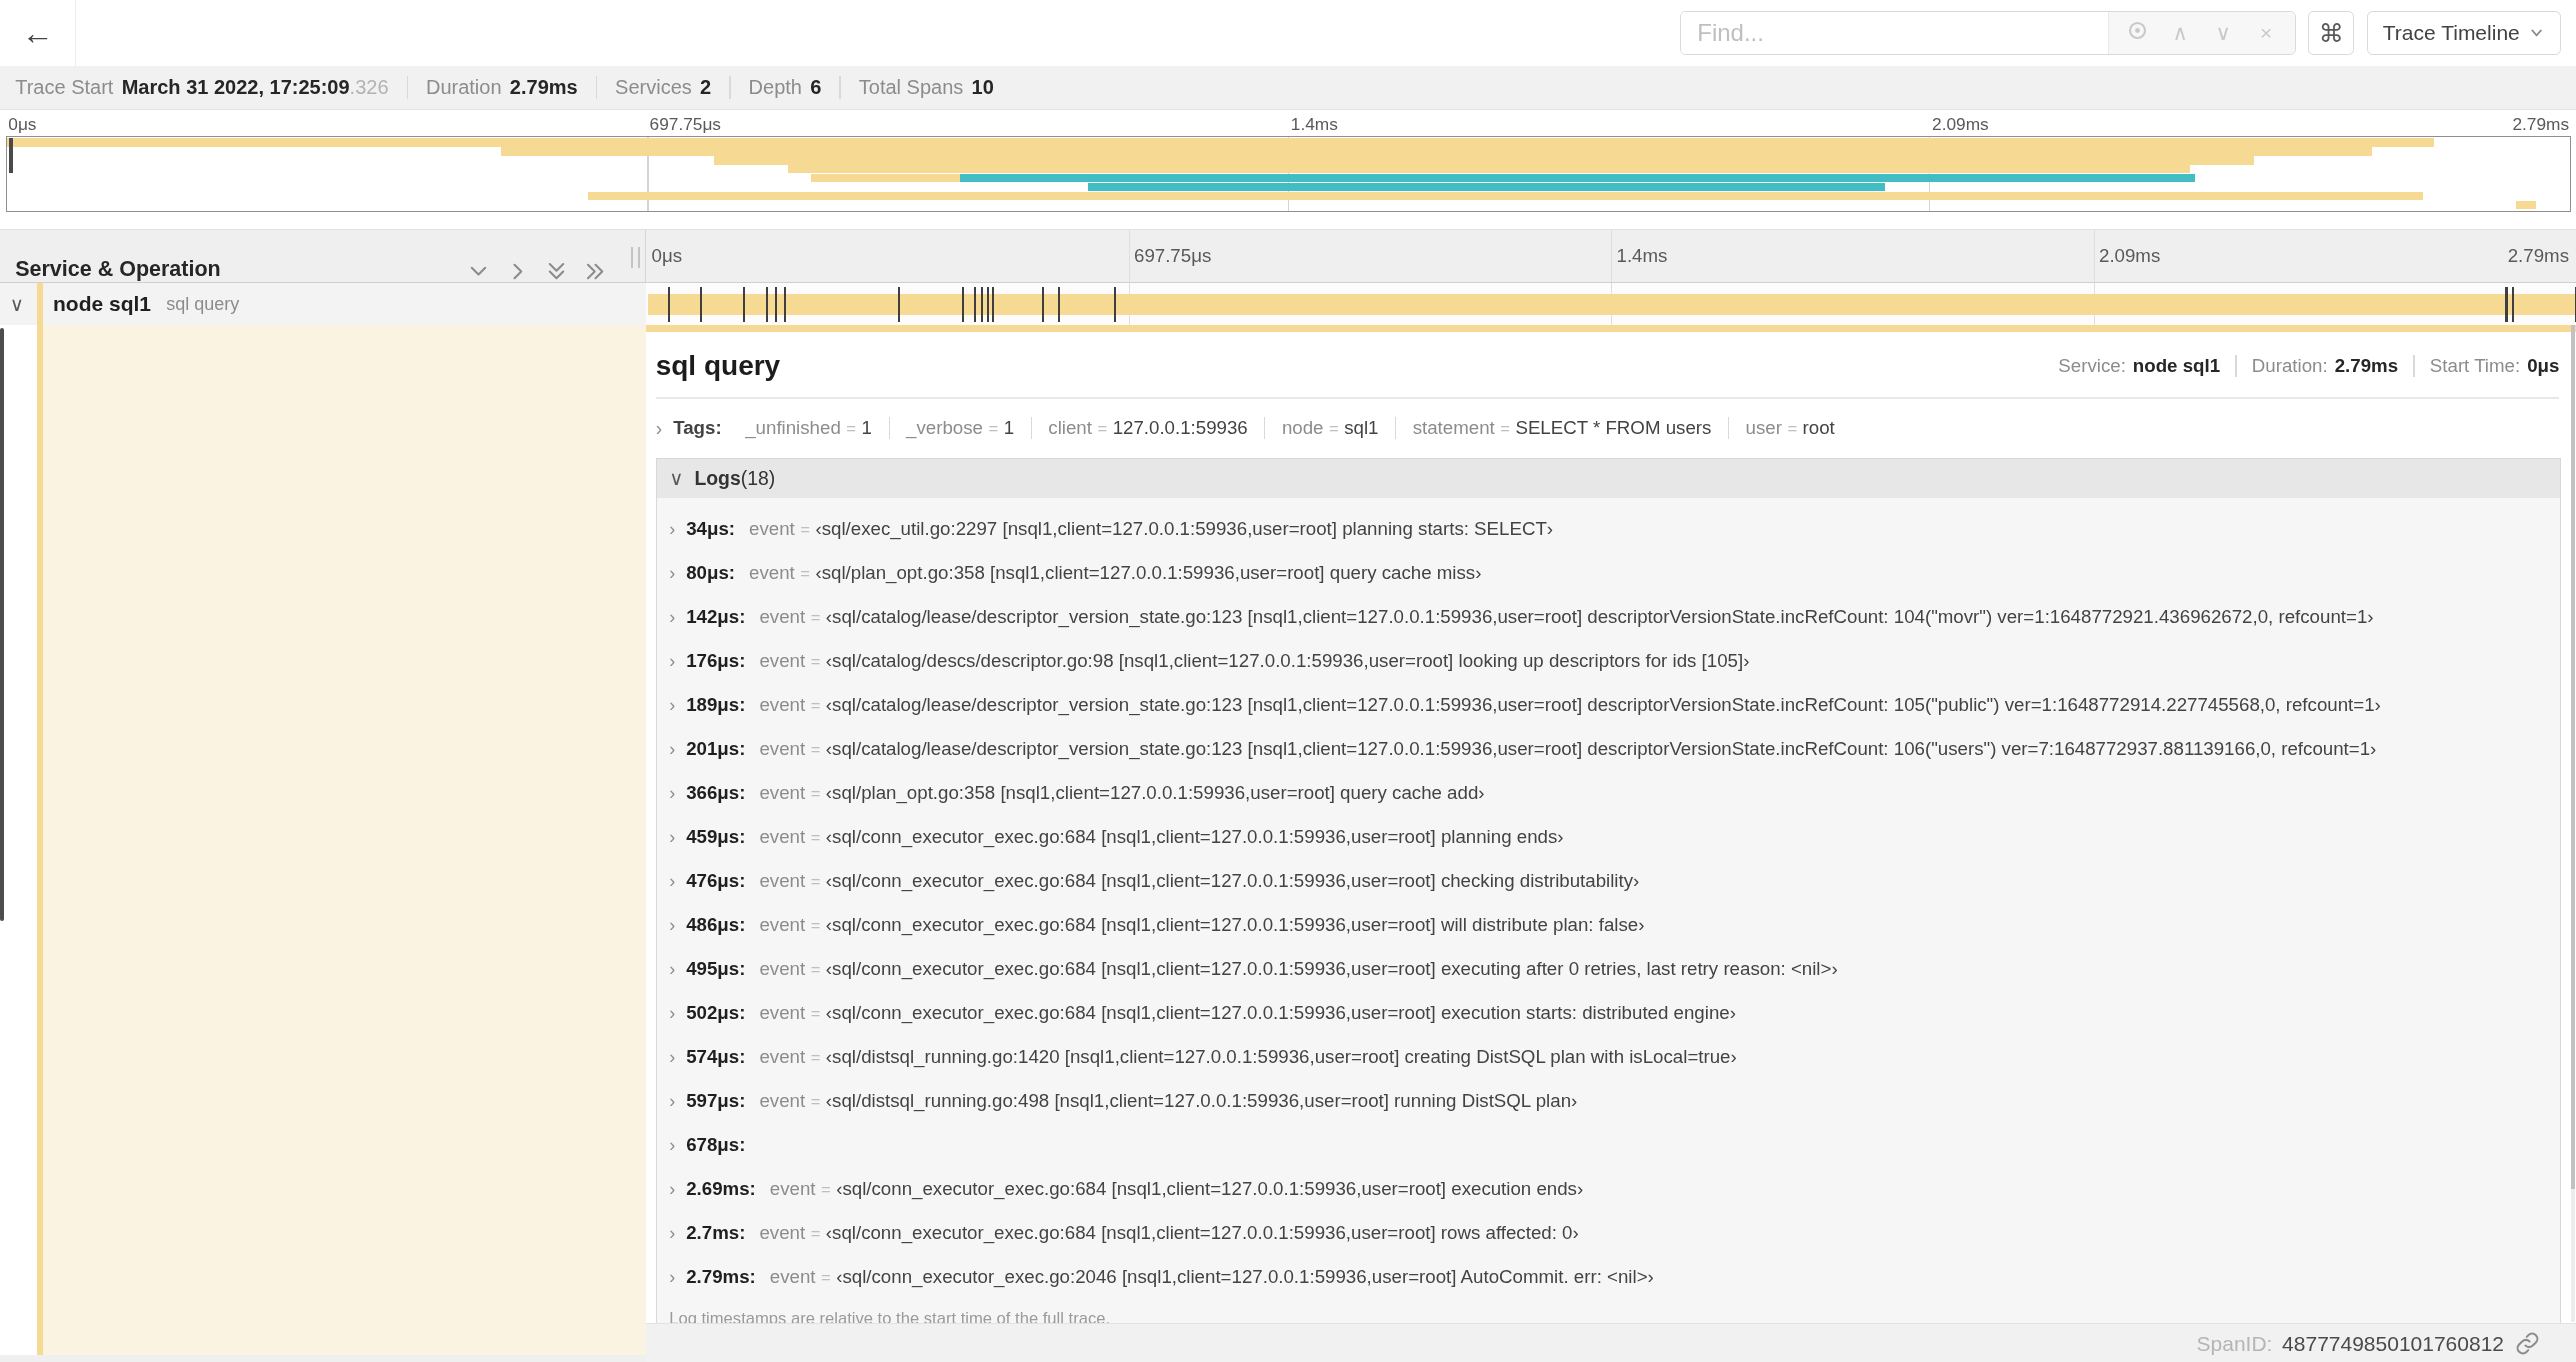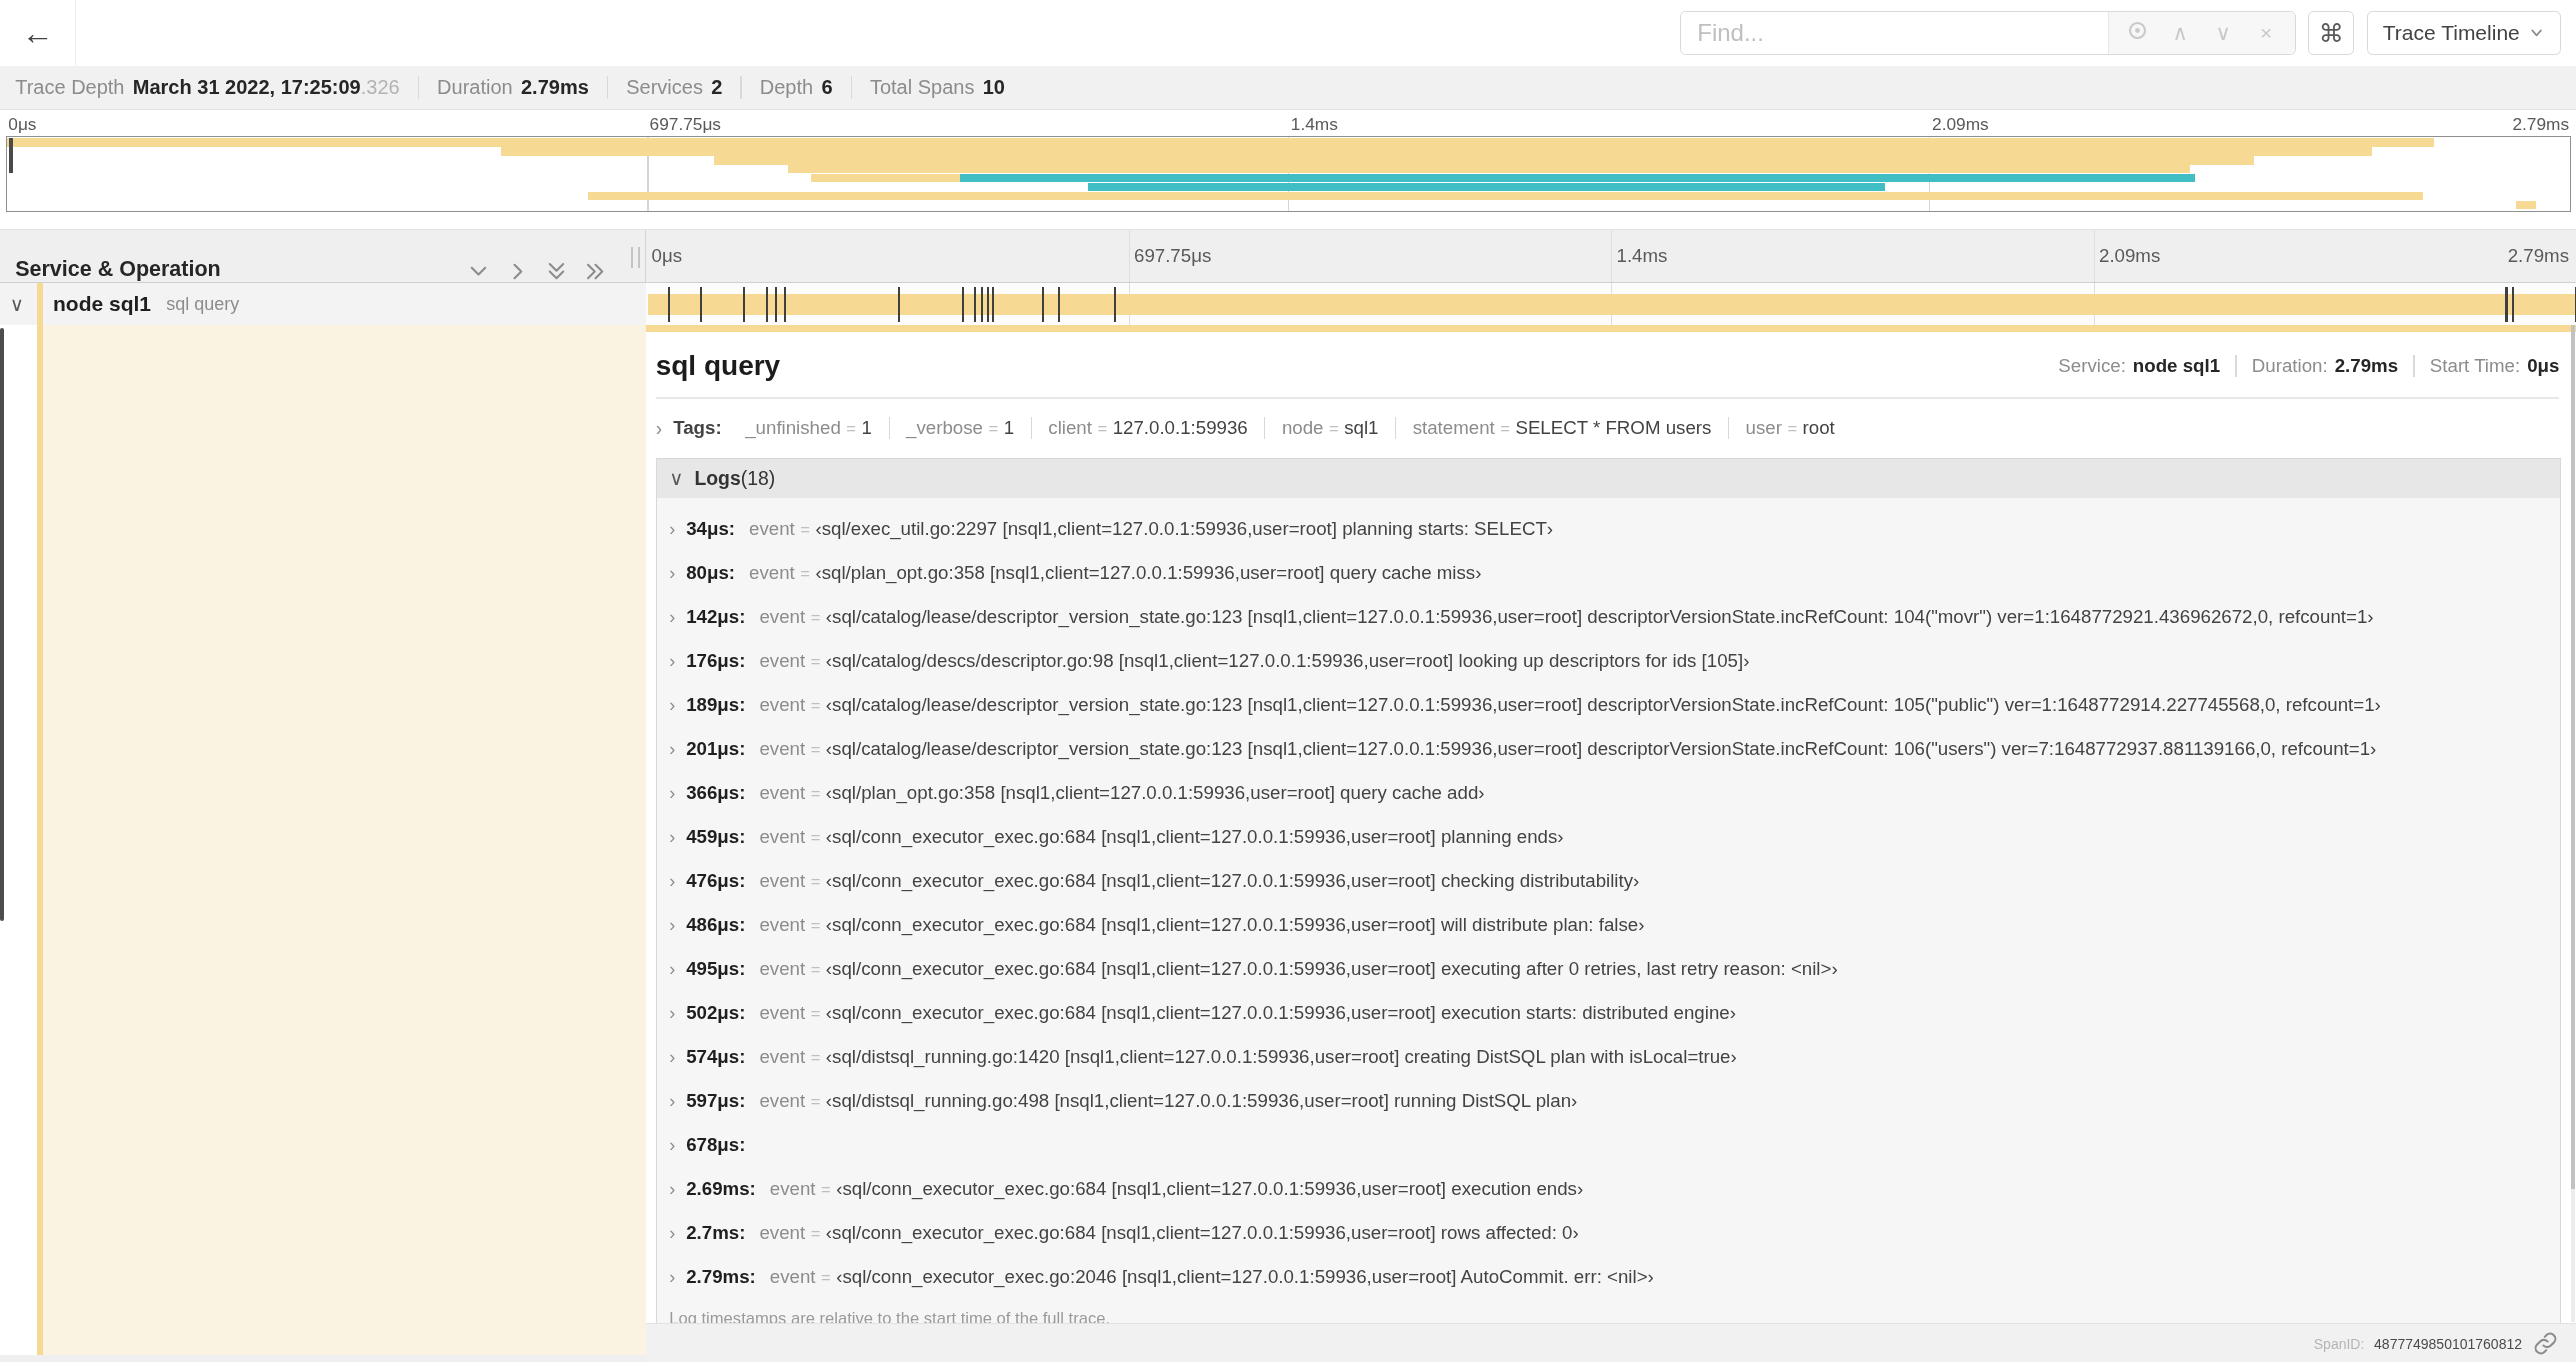--- a/index.html
+++ b/index.html
@@ -95,21 +95,21 @@
   #logs-chevron { color:#595959; margin-right:11px; }
   #logs-title { font-weight:bold; color:#333; }
   #logs-count { color:#333; }
   #logs-list { padding:9.7px 0 2.8px 0; }
   .log-row { display:flex; align-items:baseline; height:44px; padding-left:12.5px; font-size:18.7px; cursor:pointer; align-items:center; }
   .log-chevron { color:#8c8c8c; margin-right:11px; font-size:18px; }
   .log-time { font-weight:bold; color:#1f1f1f; margin-right:14px; white-space:nowrap; }
   .log-kv { white-space:nowrap; color:#434343; }
   #logs-note { font-size:16.6px; color:#9a9a9a; padding:7px 0 14px 12.5px; }
 
-  #detail-footer { left:646px; top:1323px; width:1930px; height:40px; background:#f1f1f1; border-top:1.4px solid #e2e2e2; display:flex; align-items:center; justify-content:flex-end; padding-right:18px; font-size:14px; }
+  #detail-footer { left:646px; top:1323px; width:1930px; height:40px; background:#f1f1f1; border-top:1.4px solid #e2e2e2; display:flex; align-items:center; justify-content:flex-end; padding-right:36px; font-size:21px; }
   #spanid-label { color:#b5b5b5; margin-right:9.7px; }
   #spanid-value { color:#4a4a4a; margin-right:11px; }
 
   
   #scroll-left-thumb { left:0; top:328px; width:3.5px; height:593px; background:#4d4d4d; border-radius:2.1px; }
   #scroll-right-track { left:2571px; top:325px; width:3.5px; height:997px; background:#ececec; }
   #scroll-right-thumb { left:2571px; top:325px; width:3.5px; height:864px; background:#c2c2c2; }
 </style>
 </head>
 <body>
@@ -142,21 +142,21 @@
         <span>Trace Timeline</span>
         <svg width="15.2" height="15.2" viewBox="0 0 14 14" fill="none">
             <polyline points="3,5 7,9.5 11,5" stroke="#8c8c8c" stroke-width="1.6" stroke-linecap="round" stroke-linejoin="round"></polyline>
           </svg>
       </div>
     </div>
   </div>
 
   <div id="metabar" class="abs">
       <span class="meta-item">
-        <span class="meta-label">Trace Depth</span>
+        <span class="meta-label">Trace Start</span>
         <span class="meta-value">March 31 2022, 17:25:09</span>
         <span class="meta-dim">.326</span>
       </span>
       <span class="meta-sep"></span>
       <span class="meta-item">
         <span class="meta-label">Duration</span>
         <span class="meta-value">2.79ms</span>
       </span>
       <span class="meta-sep"></span>
       <span class="meta-item">

